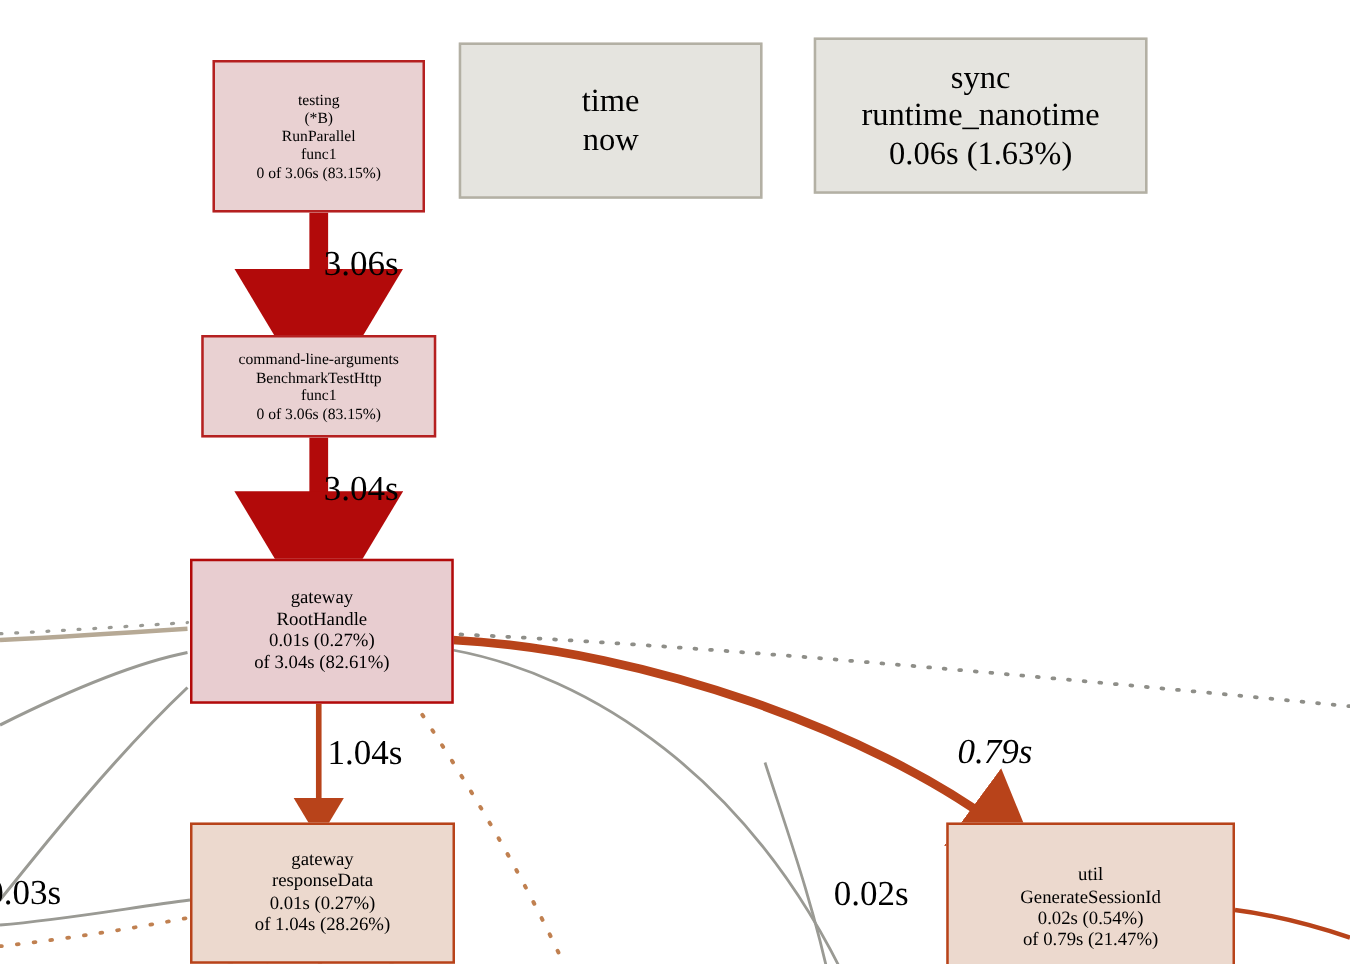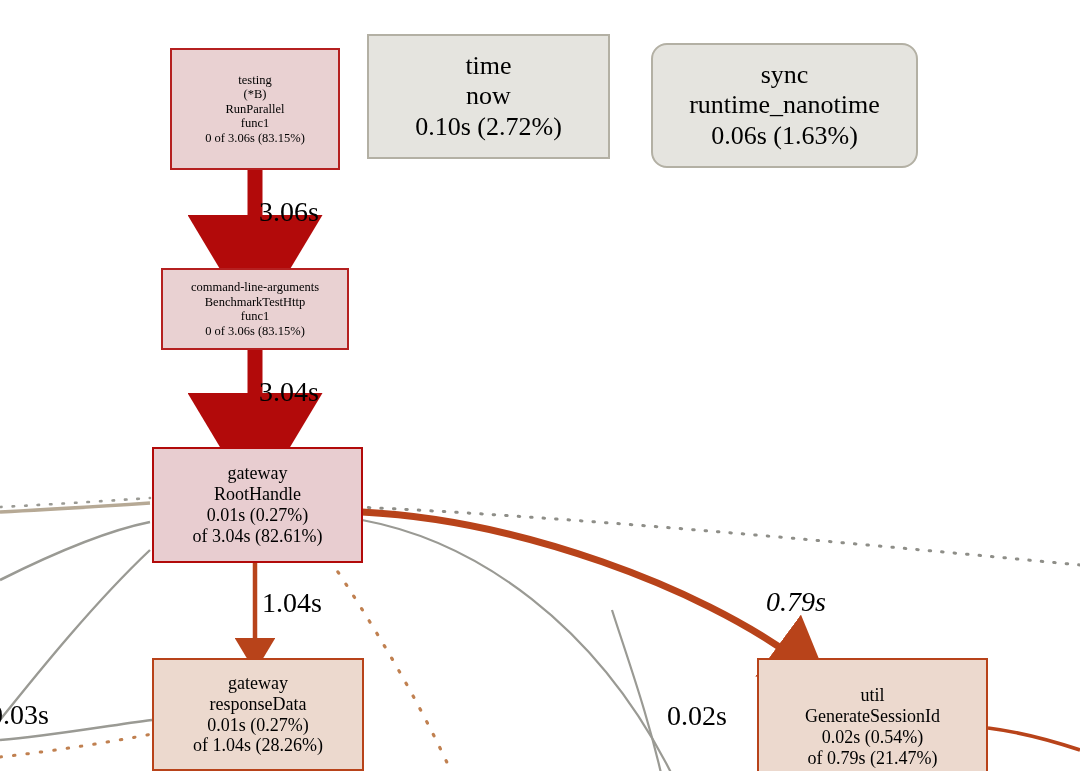--- a/index.html
+++ b/index.html
@@ -39,21 +39,21 @@
   .node .line { display: block; }
 
   
   .n-pink   { background: #e8cdd0; border: 2px solid #b20a0a; }
   .n-pink2  { background: #e9d1d2; border: 2px solid #b52020; }
   .n-peach  { background: #ecd9ce; border: 2px solid #b8431a; }
   .n-grey   { background: #e5e4df; border: 2px solid #b3b0a4; }
 
   
   .fs-sm  { font-size: 12.5px; }
-  .fs-lg  { font-size: 18px; }
+  .fs-lg  { font-size: 15px; }
   .fs-xxl { font-size: 26px; }
 
   .edge-label {
     position: absolute;
     color: #000000;
     font-size: 28px;
     font-family: "Liberation Serif", "DejaVu Serif", serif;
     white-space: nowrap;
   }
 </style>
@@ -147,24 +147,23 @@
     <span class="line">testing</span>
     <span class="line">(*B)</span>
     <span class="line">RunParallel</span>
     <span class="line">func1</span>
     <span class="line">0 of 3.06s (83.15%)</span>
   </div>
 
   <div class="node n-grey fs-xxl" style="left:367px; top:14px; width:243px; height:125px;">
     <span class="line">time</span>
     <span class="line">now</span>
-    <span class="line">0.10s (2.72%)</span>
-  </div>
-
-  <div class="node n-grey fs-xxl" style="left:651px; top:23px; width:267px; height:125px;border-radius:16px;">
+  </div>
+
+  <div class="node n-grey fs-xxl" style="left:651px; top:10px; width:267px; height:125px;">
     <span class="line">sync</span>
     <span class="line">runtime_nanotime</span>
     <span class="line">0.06s (1.63%)</span>
   </div>
 
   <div class="node n-pink2 fs-sm" style="left:161px; top:248px; width:188px; height:82px;">
     <span class="line">command-line-arguments</span>
     <span class="line">BenchmarkTestHttp</span>
     <span class="line">func1</span>
     <span class="line">0 of 3.06s (83.15%)</span>

